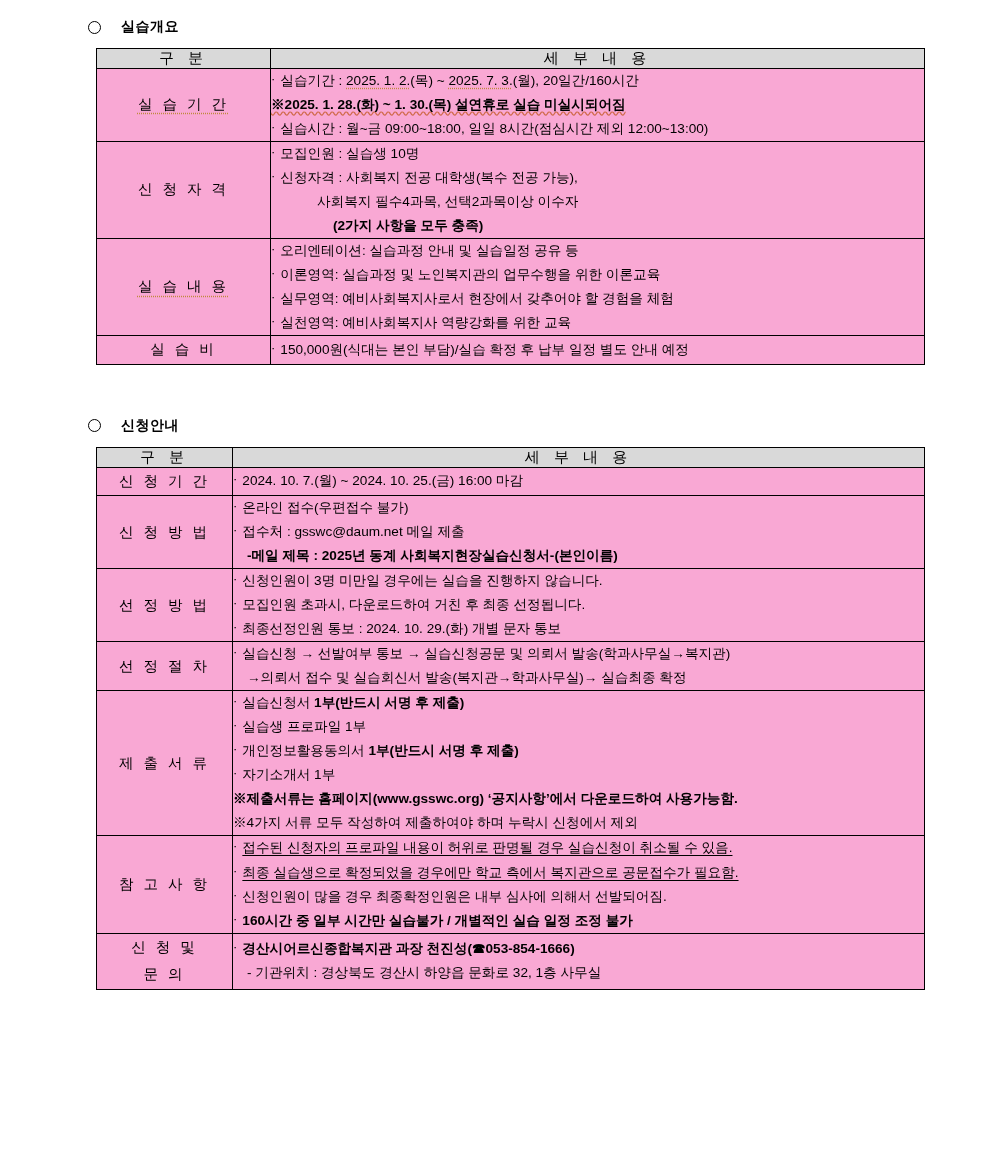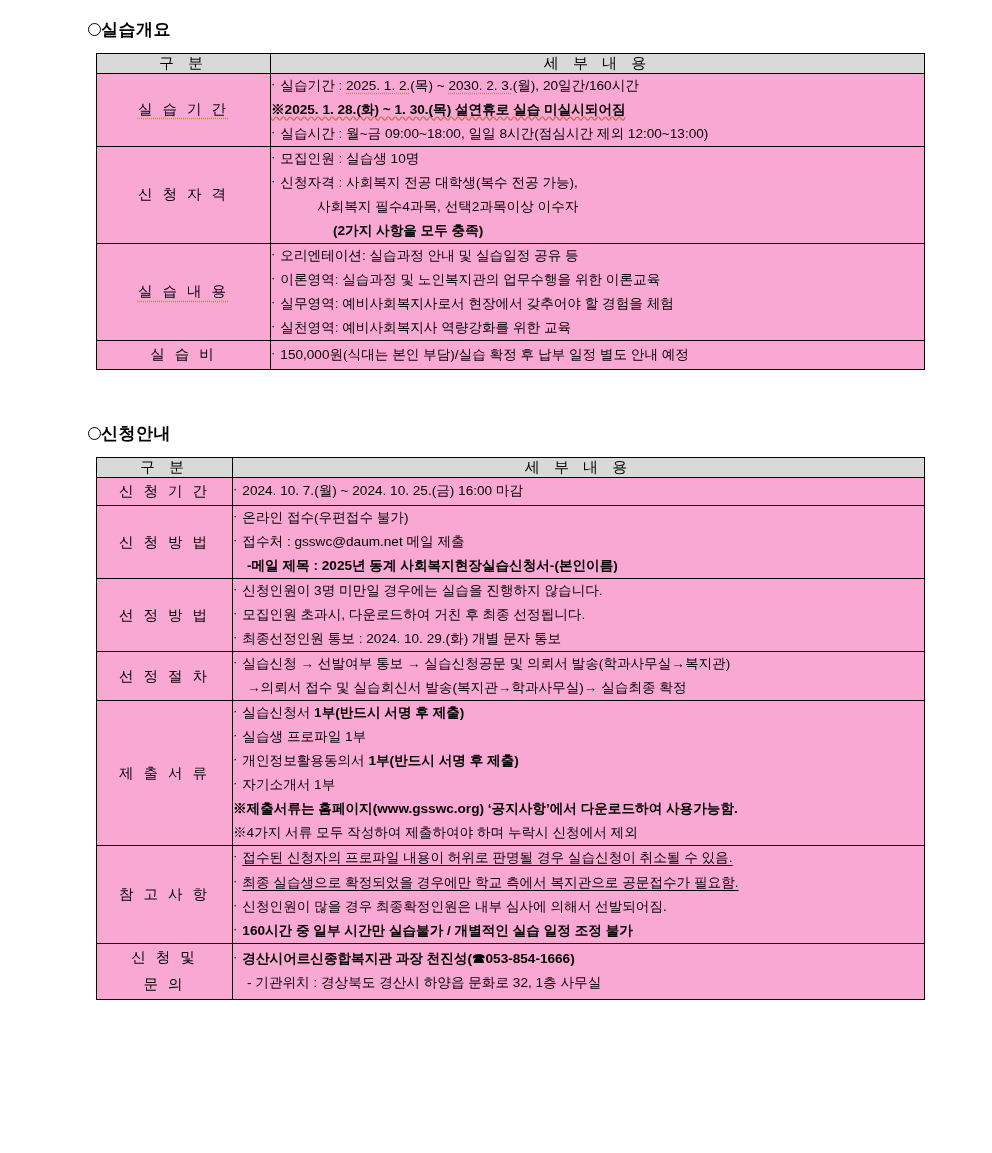--- a/index.html
+++ b/index.html
@@ -14,22 +14,22 @@
     position: relative;
     padding: 10px 0 0 0;
     background: #fff;
   }
   .section {
     margin: 0 0 0 0;
   }
   .section-heading {
     display: flex;
     align-items: center;
-    gap: 0;
-    font-size: 17px;
+    gap: 20px;
+    font-size: 14px;
     font-weight: bold;
     color: #000;
     margin: 8px 0 12px 88px;
     letter-spacing: 0.5px;
   }
   .heading-bullet {
     display: inline-block;
     width: 13px; height: 13px;
     border: 1.6px solid #000;
     border-radius: 50%;
@@ -133,21 +133,21 @@
           <tr>
         <th class="th-cell">구      분</th>
         <th class="th-cell">세  부  내  용</th>
       </tr>
 
       <tr>
         <td class="label-cell label-dotted">실 습 기 간</td>
         <td class="detail-cell">
           <div class="li">
                 <span class="dot">·</span>
-                <span class="txt">실습기간 : <span class="u-dot">2025. 1. 2.</span>(목) ~ <span class="u-dot">2030. 2. 3.</span>(월), 20일간/160시간</span>
+                <span class="txt">실습기간 : <span class="u-dot">2025. 1. 2.</span>(목) ~ <span class="u-dot">2025. 7. 3.</span>(월), 20일간/160시간</span>
               </div>
           <div class="plain b"><span class="u-wavy-red">※2025. 1. 28.(화) ~ 1. 30.(목) 설연휴로 실습 미실시되어짐</span></div>
           <div class="li">
                 <span class="dot">·</span>
                 <span class="txt">실습시간 : 월~금 09:00~18:00, 일일 8시간(점심시간 제외 12:00~13:00)</span>
               </div>
         </td>
       </tr>
 
       <tr>

